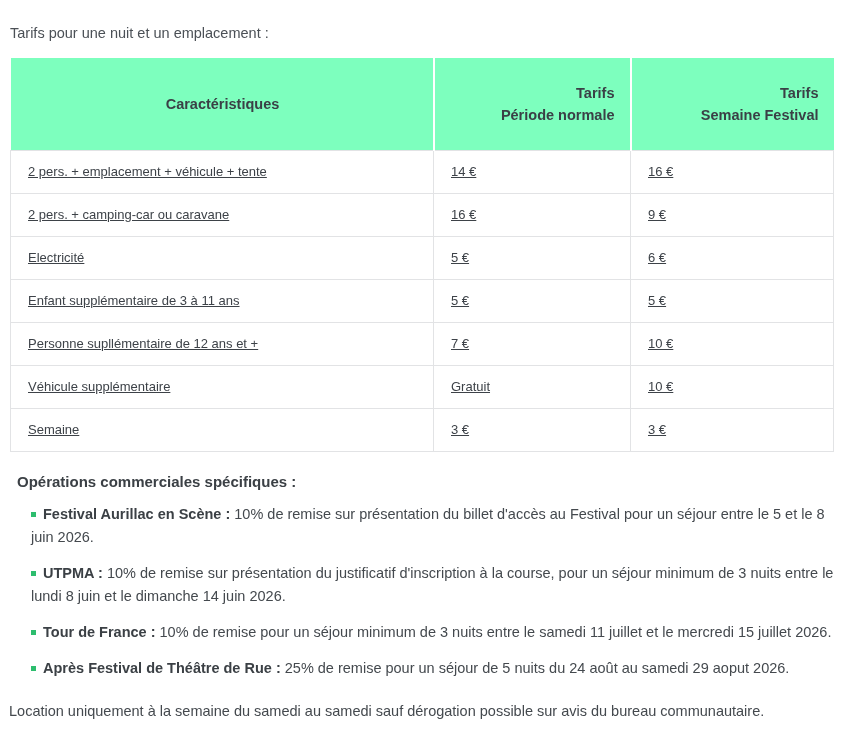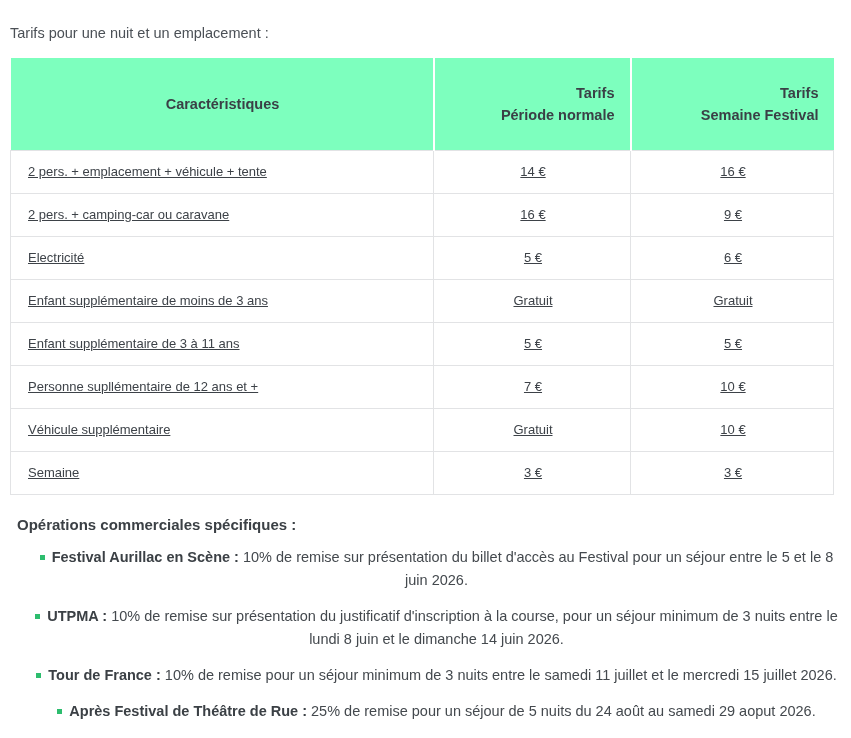--- a/index.html
+++ b/index.html
@@ -52,30 +52,30 @@
 
   table.tariffs td {
     border: 1px solid var(--border);
     height: 43px;
     vertical-align: middle;
     font-size: 13px;
     color: var(--text);
     padding: 0 15px 0 17px;
     text-decoration: underline;
   }
-  table.tariffs td.price { text-align: center; }
+  table.tariffs td.price { text-align: left; }
 
   .promo-heading {
     font-size: 15px;
     font-weight: bold;
     color: #3b4045;
     margin: 21px 0 6px 8px;
   }
 
-  ul.promo-list { list-style: none; text-align: center; }
+  ul.promo-list { list-style: none; }
   ul.promo-list li {
     margin: 13px 0 13px 22px;
     font-size: 14.5px;
     line-height: 23px;
     color: #44494e;
   }
   ul.promo-list li b { color: #3b4045; }
   .sq {
     display: inline-block;
     width: 5px;
@@ -124,25 +124,20 @@
         <td>2 pers. + camping-car ou caravane</td>
         <td class="price">16 €</td>
         <td class="price">9 €</td>
       </tr>
       <tr>
         <td>Electricité</td>
         <td class="price">5 €</td>
         <td class="price">6 €</td>
       </tr>
       <tr>
-        <td>Enfant supplémentaire de moins de 3 ans</td>
-        <td class="price">Gratuit</td>
-        <td class="price">Gratuit</td>
-      </tr>
-      <tr>
         <td>Enfant supplémentaire de 3 à 11 ans</td>
         <td class="price">5 €</td>
         <td class="price">5 €</td>
       </tr>
       <tr>
         <td>Personne supllémentaire de 12 ans et +</td>
         <td class="price">7 €</td>
         <td class="price">10 €</td>
       </tr>
       <tr>

